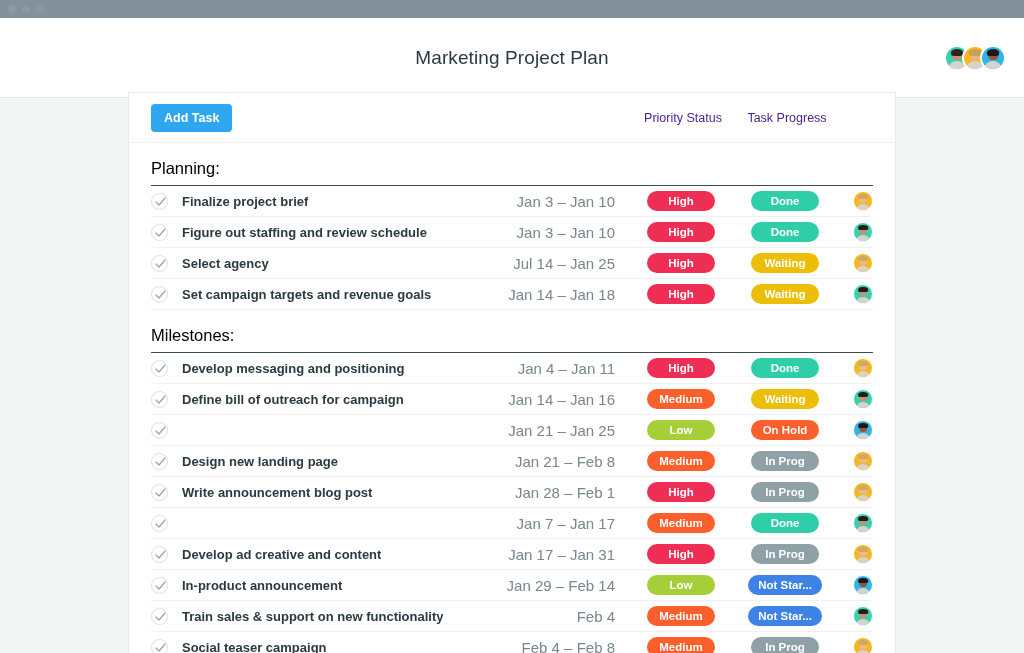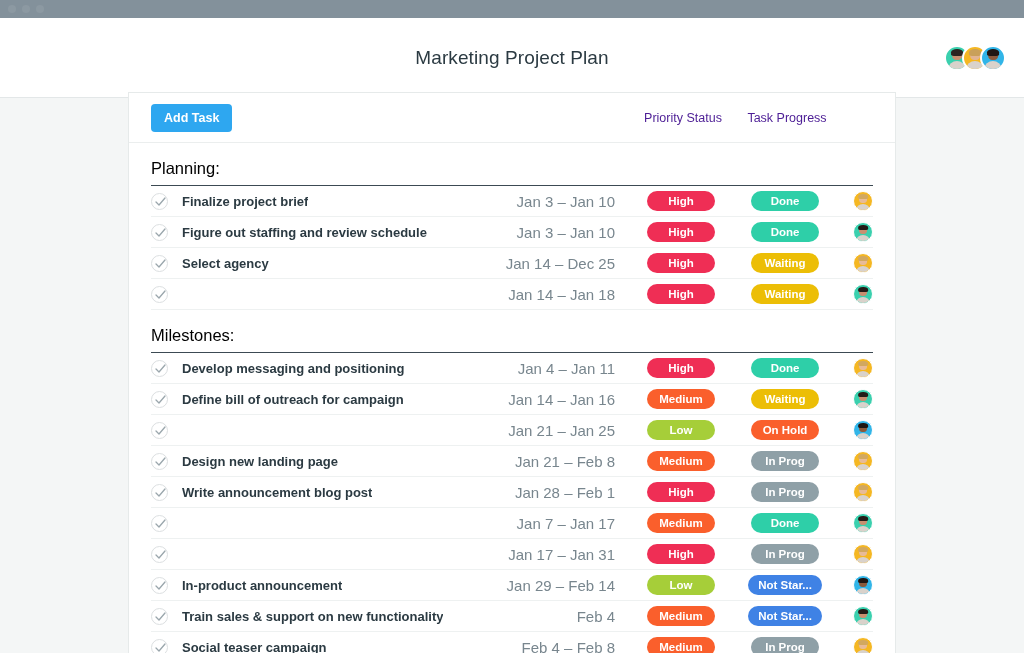--- a/index.html
+++ b/index.html
@@ -279,41 +279,42 @@
             </div>
           </div>
         </div>
         <div class="row">
           <div class="check">
             <svg width="11" height="10" viewBox="0 0 11 10">
               <path d="M1 5 L4 8 L10 1" fill="none" stroke="#9aa6ac" stroke-width="1.3" stroke-linecap="round" stroke-linejoin="round"></path>
             </svg>
           </div>
           <div class="task-name">Select agency</div>
-          <div class="dates">Jan 14 – Dec 25</div>
+          <div class="dates">Jul 14 – Jan 25</div>
           <div class="badge-cell">
             <span class="badge" style="background: rgb(239, 46, 85);">High</span>
           </div>
           <div class="badge-cell">
             <span class="badge" style="background: rgb(236, 190, 6);">Waiting</span>
           </div>
           <div class="avatar-cell">
             <div class="avatar sm" style="background: rgb(245, 183, 34);">
               <div class="av-body"></div>
               <div class="av-head" style="background: rgb(232, 187, 151);"></div>
               <div class="av-hair" style="background: rgb(210, 168, 95);"></div>
             </div>
           </div>
         </div>
         <div class="row">
           <div class="check">
             <svg width="11" height="10" viewBox="0 0 11 10">
               <path d="M1 5 L4 8 L10 1" fill="none" stroke="#9aa6ac" stroke-width="1.3" stroke-linecap="round" stroke-linejoin="round"></path>
             </svg>
           </div>
+          <div class="task-name">Set campaign targets and revenue goals</div>
           <div class="dates">Jan 14 – Jan 18</div>
           <div class="badge-cell">
             <span class="badge" style="background: rgb(239, 46, 85);">High</span>
           </div>
           <div class="badge-cell">
             <span class="badge" style="background: rgb(236, 190, 6);">Waiting</span>
           </div>
           <div class="avatar-cell">
             <div class="avatar sm" style="background: rgb(58, 208, 174);">
               <div class="av-body"></div>
@@ -454,20 +455,21 @@
               <div class="av-hair" style="background: rgb(36, 28, 24);"></div>
             </div>
           </div>
         </div>
         <div class="row">
           <div class="check">
             <svg width="11" height="10" viewBox="0 0 11 10">
               <path d="M1 5 L4 8 L10 1" fill="none" stroke="#9aa6ac" stroke-width="1.3" stroke-linecap="round" stroke-linejoin="round"></path>
             </svg>
           </div>
+          <div class="task-name">Develop ad creative and content</div>
           <div class="dates">Jan 17 – Jan 31</div>
           <div class="badge-cell">
             <span class="badge" style="background: rgb(239, 46, 85);">High</span>
           </div>
           <div class="badge-cell">
             <span class="badge" style="background: rgb(143, 160, 167);">In Prog</span>
           </div>
           <div class="avatar-cell">
             <div class="avatar sm" style="background: rgb(245, 183, 34);">
               <div class="av-body"></div>

